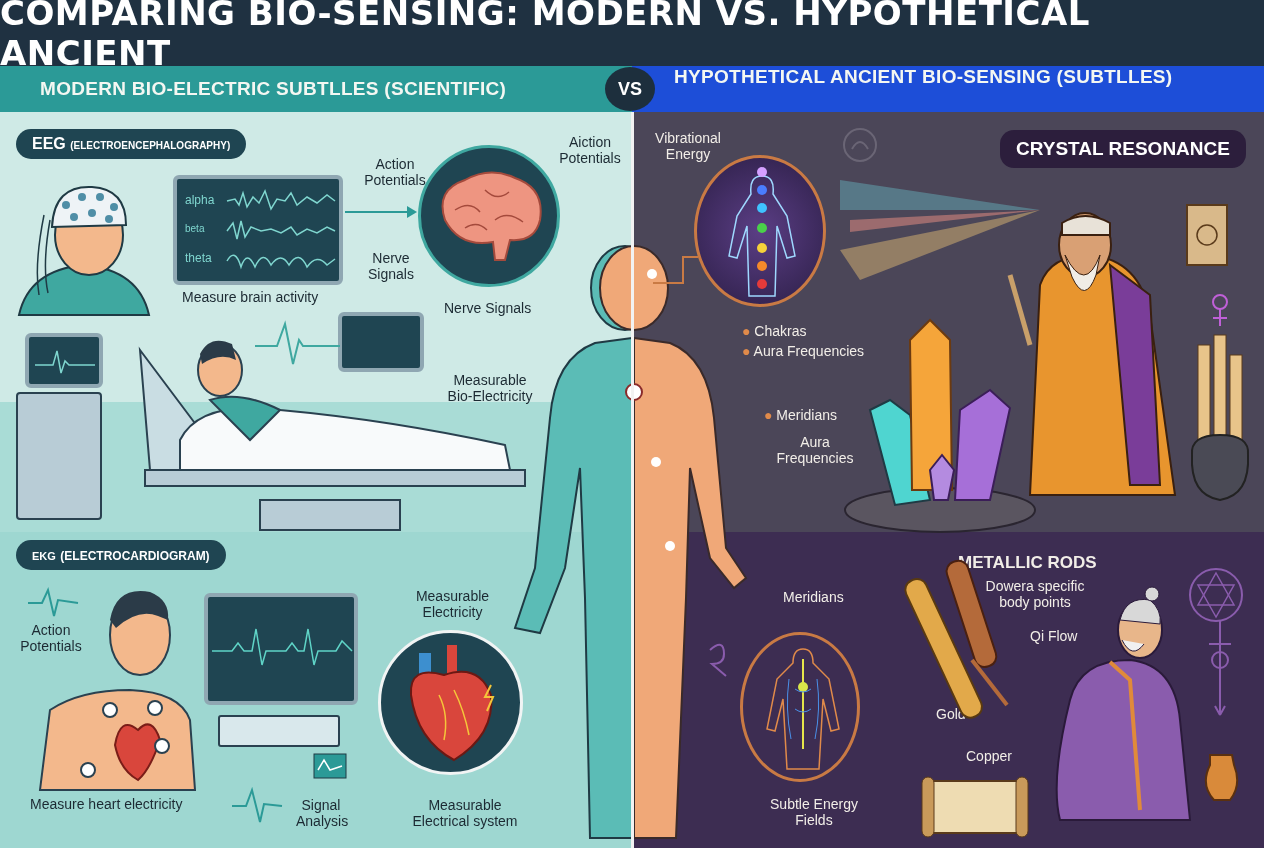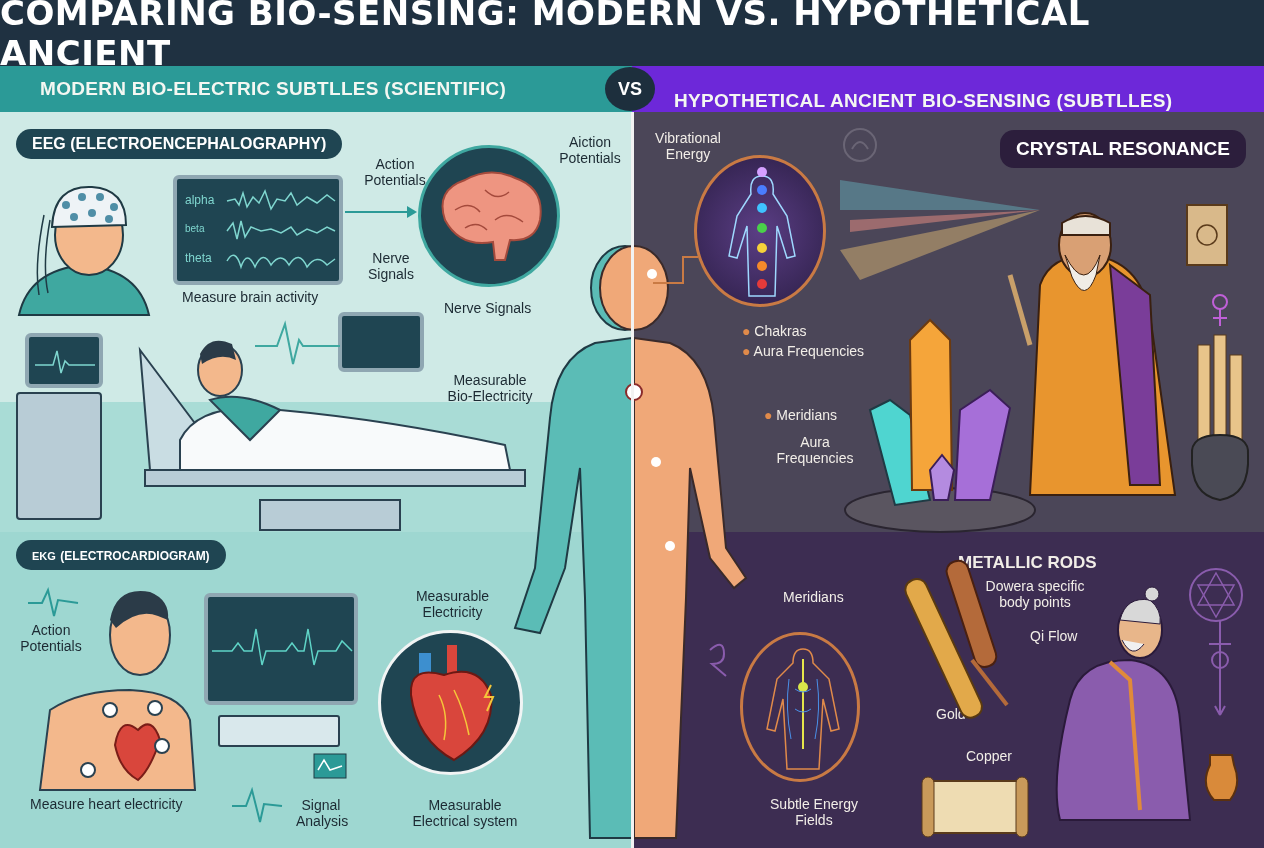--- a/index.html
+++ b/index.html
@@ -1,20 +1,20 @@
 <!DOCTYPE html>
 <html><head>
 <meta charset="utf-8">
 <style>
 *{box-sizing:border-box;margin:0;padding:0}
 body{width:1264px;height:848px;overflow:hidden;font-family:"Liberation Sans","DejaVu Sans",sans-serif;background:#1d2f3d;position:relative}
 .title-bar{position:absolute;left:0;top:0;width:1264px;height:66px;background:#1f3141;display:flex;align-items:center;justify-content:center}
 .title-bar h1{color:#fff;font-size:34px;font-weight:700;letter-spacing:0.5px;font-family:"DejaVu Sans","Liberation Sans",sans-serif}
 .sub-left{position:absolute;left:0;top:66px;width:632px;height:46px;background:#2b9a97;display:flex;align-items:center;padding-left:40px}
-.sub-right{position:absolute;left:632px;top:66px;width:632px;height:46px;background:#6d28d9;display:flex;align-items:flex-end;padding-left:42px}
+.sub-right{position:absolute;left:632px;top:66px;width:632px;height:46px;background:#1d4ed8;display:flex;align-items:flex-start;padding-left:42px}
 .sub-left span,.sub-right span{color:#f4f7f2;font-size:19px;font-weight:700;letter-spacing:0.3px}
 .vs{position:absolute;left:605px;top:67px;width:50px;height:44px;border-radius:50%;background:#1d2f3d;color:#fff;font-weight:700;font-size:18px;display:flex;align-items:center;justify-content:center;z-index:5}
 .panel-left{position:absolute;left:0;top:112px;width:632px;height:736px;background:#cfeae6}
 .panel-left .lower{position:absolute;left:0;top:420px;width:632px;height:316px;background:#9ed7d1}
 .panel-left .floor{position:absolute;left:0;top:290px;width:632px;height:130px;background:#a9dcd6}
 .panel-right{position:absolute;left:632px;top:112px;width:632px;height:736px;background:#4b4658}
 .panel-right .lower{position:absolute;left:0;top:420px;width:632px;height:316px;background:#3d2d52}
 .divider{position:absolute;left:631px;top:112px;width:3px;height:736px;background:#f2f2f2;z-index:3}
 .pill{position:absolute;background:#1f4552;color:#fff;font-weight:700;border-radius:18px;padding:6px 16px;font-size:16px;white-space:nowrap}
 .pill.dark{background:#2c1e3c;font-size:19px;padding:8px 16px;border-radius:14px}
@@ -39,21 +39,21 @@
 </div>
 <div class="vs">VS</div>
 
 <div class="panel-left">
   <div class="floor"></div>
   <div class="lower"></div>
 </div>
 
 <div class="pill" style="left:16px;top:129px">
   <span style="font-size:16px">EEG</span>
-  <span style="font-size:16px">(ELECTROENCEPHALOGRAPHY)</span>
+  <span style="font-size:10px">(ELECTROENCEPHALOGRAPHY)</span>
 </div>
 
 <svg style="left:14px;top:175px" width="140" height="140">
   <path d="M5,140 Q15,95 70,90 Q125,95 135,140 Z" fill="#3fa8a0" stroke="#1f3a44" stroke-width="2"></path>
   <ellipse cx="75" cy="60" rx="34" ry="40" fill="#f3b88c" stroke="#1f3a44" stroke-width="2"></ellipse>
   <path d="M38,52 Q40,10 78,12 Q112,14 112,50 L38,52 Z" fill="#eef3f6" stroke="#1f3a44" stroke-width="2"></path>
   <g fill="#4f8ea6">
       <circle cx="52" cy="30" r="4"></circle>
       <circle cx="68" cy="22" r="4"></circle>
       <circle cx="86" cy="22" r="4"></circle>

